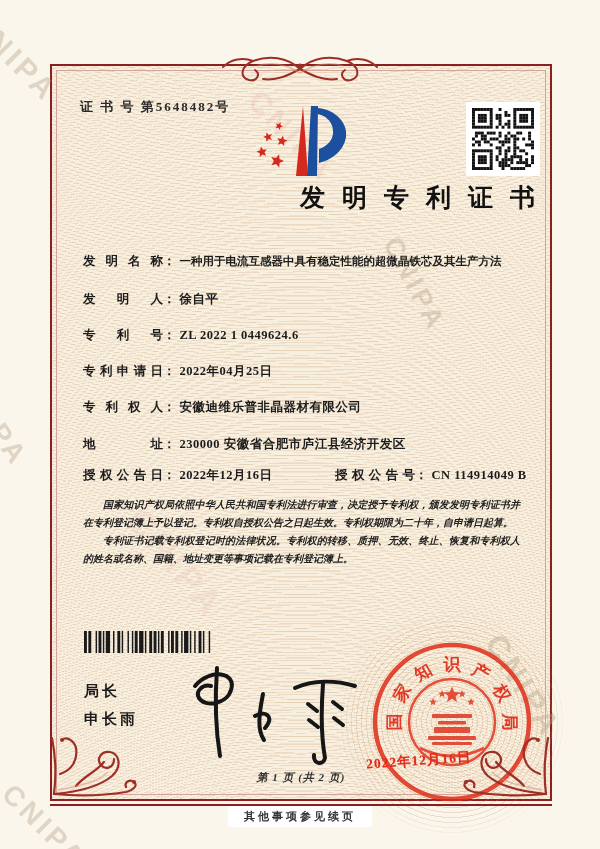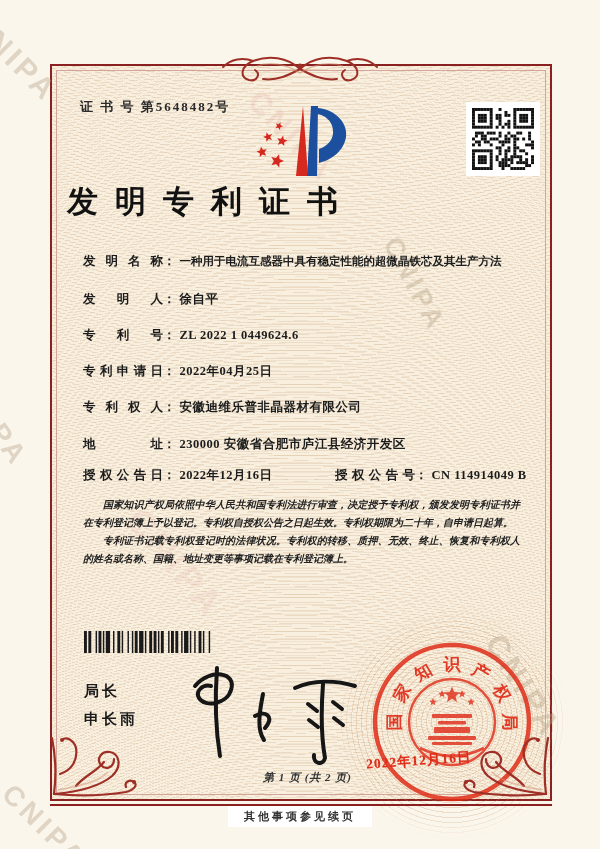--- a/index.html
+++ b/index.html
@@ -16,28 +16,28 @@
       background-image:
         repeating-radial-gradient(1200px 700px at 50% 118%, rgba(206,172,132,.30) 0 1px, rgba(0,0,0,0) 1px 4.5px),
         repeating-radial-gradient(1300px 800px at 50% -18%, rgba(206,172,132,.20) 0 1px, rgba(0,0,0,0) 1px 5.5px);
       border:2.5px solid #8a2120;box-sizing:border-box;}
   .frame-inner-line{position:absolute;inset:4px;border:1px solid #d4a59b;}
   .rosette{position:absolute;left:283px;top:539px;width:234px;height:234px;border-radius:50%;
       background:repeating-radial-gradient(circle, rgba(198,138,88,.25) 0 1px, rgba(0,0,0,0) 1px 5px);
       -webkit-mask-image:radial-gradient(circle, #000 58%, rgba(0,0,0,0) 71%);
       mask-image:radial-gradient(circle, #000 58%, rgba(0,0,0,0) 71%);}
   .extra-bottom-line{position:absolute;left:50px;top:804px;width:502px;height:2px;background:#8a2120;z-index:3;}
-  .frame-content{position:absolute;left:50px;top:64px;width:502px;height:737px;z-index:3;padding-left:13px;}
+  .frame-content{position:absolute;left:50px;top:64px;width:502px;height:737px;z-index:3;}
   
   .cert-no{position:absolute;left:30px;top:34px;font-size:13px;font-weight:700;letter-spacing:2px;color:#2a2a2a;}
   .logo{position:absolute;left:205px;top:40px;width:95px;height:74px;}
   .qr-box{position:absolute;left:416px;top:38px;width:74px;height:74px;background:#ffffff;}
   .qr-box svg{position:absolute;left:6px;top:6px;}
-  .cert-title{position:absolute;left:0;top:117px;width:100%;text-align:left;
-      font-size:31px;font-weight:700;letter-spacing:17px;text-indent:17px;color:#111;}
+  .cert-title{position:absolute;left:0;top:117px;width:100%;text-align:right;
+      font-size:25px;font-weight:700;letter-spacing:17px;text-indent:17px;color:#111;}
   .frow{position:absolute;left:33px;right:28px;white-space:nowrap;font-size:12.5px;}
   .flabel{display:inline-block;width:80px;text-align:justify;text-align-last:justify;font-weight:700;vertical-align:bottom;}
   .fcolon{font-weight:700;}
   .fval{font-weight:700;letter-spacing:.5px;margin-left:4px;}
   .fval.vsmall{font-size:11.5px;letter-spacing:0;}
   .pair2{position:absolute;left:252px;top:0;}
   .paras{position:absolute;left:33px;top:432px;width:437px;font-size:10px;line-height:17.6px;
       text-align:justify;font-style:italic;font-weight:600;color:#222;}
   .paras p{margin:0 0 1px 0;text-indent:2em;}
   .barcode{position:absolute;left:34px;top:567px;width:156px;height:22px;}

